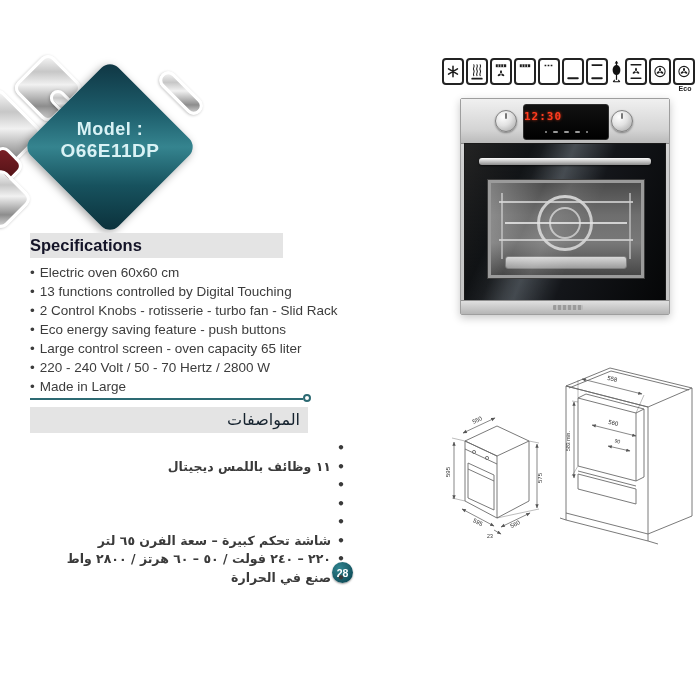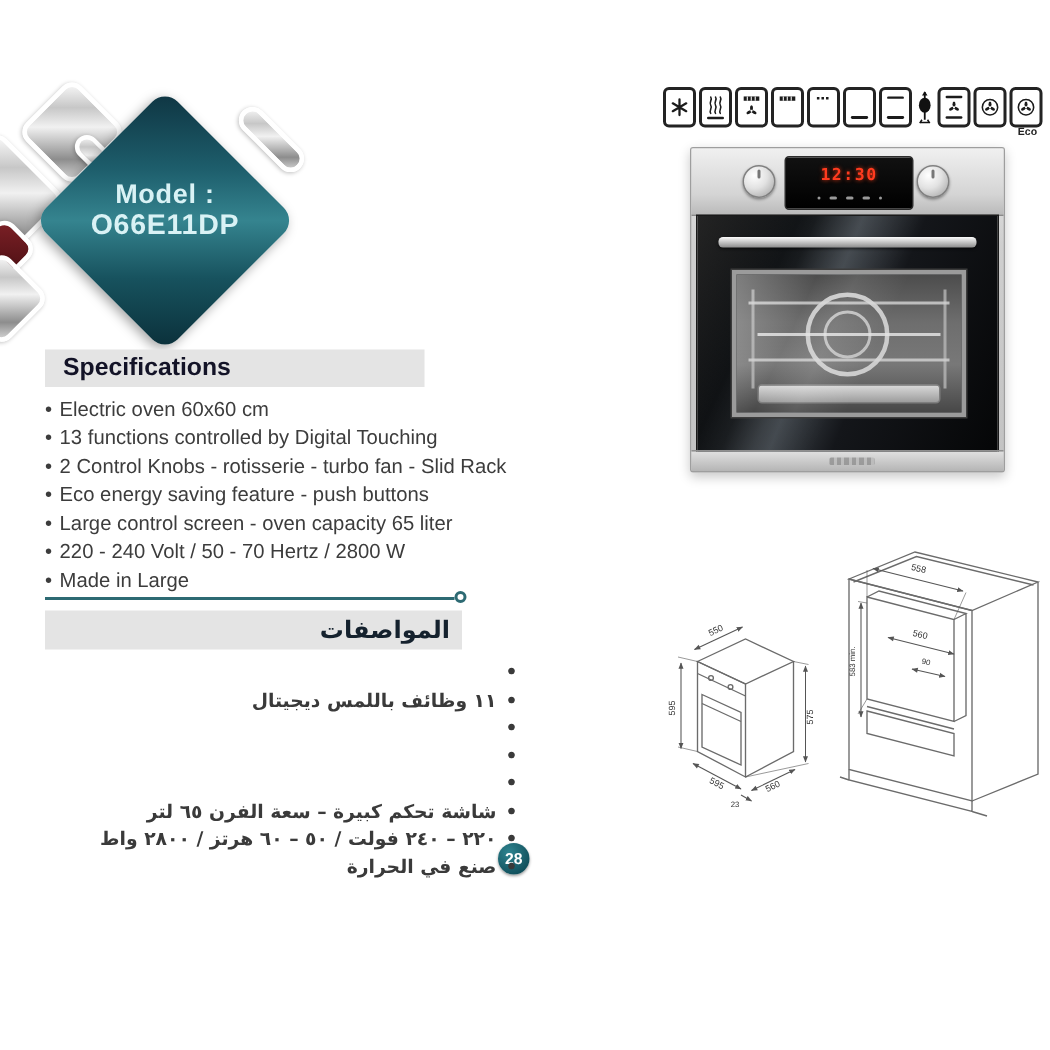--- a/index.html
+++ b/index.html
@@ -24,34 +24,34 @@
         background:linear-gradient(135deg,#0e3340 0%,#1d5d6b 30%,#35848f 50%,#17525e 72%,#0a2e38 100%);
         box-shadow:0 3px 8px rgba(0,0,0,.35);}
   .model-text{position:absolute;inset:0;transform:rotate(-45deg) translateY(-7px);
         display:flex;flex-direction:column;align-items:center;justify-content:center;
         color:#d9f2f5;font-weight:bold;}
   .model-label{font-size:18px;letter-spacing:.5px;}
   .model-number{font-size:19px;letter-spacing:.5px;}
 
   
   .spec-header{position:absolute;left:30px;top:233px;width:253px;height:25px;background:#e4e4e4;
-        color:#131327;font-size:16.5px;font-weight:bold;line-height:25px;padding-left:12px;
+        color:#131327;font-size:16.5px;font-weight:bold;line-height:25px;padding-left:0;
         box-sizing:border-box;z-index:4;}
   .spec-list{position:absolute;left:30px;top:263px;width:340px;font-size:13.5px;color:#3c3c3c;z-index:4;}
   .spec-list .row{line-height:19px;display:flex;gap:5px;}
   .bullet{flex:none;}
 
   
   .divider{position:absolute;left:30px;top:398px;width:273px;height:2px;background:#2d6a73;}
   .divider-dot{position:absolute;left:303px;top:394px;width:8px;height:8px;border:2px solid #2d6a73;
         border-radius:50%;background:#fff;box-sizing:border-box;}
 
   
   .ar-header{position:absolute;left:30px;top:407px;width:278px;height:26px;background:#e4e4e4;
-        direction:rtl;padding-right:8px;box-sizing:border-box;font-size:16px;font-weight:bold;
+        direction:rtl;padding-right:8px;box-sizing:border-box;font-size:16px;font-weight:normal;
         color:#15222e;line-height:26px;font-family:"DejaVu Sans",sans-serif;}
   .ar-list{position:absolute;left:30px;top:439px;width:315px;direction:rtl;z-index:4;}
   .ar-list .row{line-height:18.5px;display:flex;gap:6px;font-family:"DejaVu Sans",sans-serif;
         font-size:12.5px;font-weight:bold;color:#3a3a3a;}
 
   
   .page-badge{position:absolute;left:332px;top:562px;width:21px;height:21px;border-radius:50%;
         background:radial-gradient(circle at 35% 30%,#2f8490,#11505c 75%,#0a3d47);
         color:#fff;font-size:10.5px;font-weight:bold;display:flex;align-items:center;
         justify-content:center;box-shadow:0 1px 2px rgba(0,0,0,.4);}
@@ -73,21 +73,21 @@
   .oven-panel{position:absolute;top:0;left:0;right:0;height:44px;
         background:linear-gradient(180deg,#f0f0f0,#d4d4d4 70%,#bababa);border-bottom:1px solid #8a8a8a;}
   .knob{position:absolute;top:11px;width:22px;height:22px;border-radius:50%;
         background:radial-gradient(circle at 35% 30%,#ffffff,#e2e2e2 45%,#9f9f9f 100%);
         border:1px solid #808080;box-shadow:0 1px 2px rgba(0,0,0,.4);box-sizing:border-box;}
   .knob::after{content:"";position:absolute;left:50%;top:2px;width:2px;height:6px;margin-left:-1px;
         background:#777;border-radius:1px;}
   .knob.k1{left:34px;} .knob.k2{left:150px;}
   .oven-display{position:absolute;left:62px;top:5px;width:84px;height:34px;
         background:linear-gradient(180deg,#111,#000);border-radius:3px;border:1px solid #2c2c2c;}
-  .led{position:absolute;top:5px;width:100%;text-align:center;
+  .led{position:absolute;top:5px;width:100%;text-align:left;
         font-family:"DejaVu Sans Mono",monospace;font-size:11px;font-weight:bold;color:#ff3b1f;
         text-shadow:0 0 3px rgba(255,60,20,.8);letter-spacing:1px;}
   .touch-row{position:absolute;bottom:6px;left:0;width:100%;display:flex;justify-content:center;
         gap:6px;align-items:center;}
   .touch-row i{width:5px;height:2px;background:#9a9a9a;border-radius:1px;}
   .touch-row i.dot{width:2px;height:2px;border-radius:50%;}
   .oven-door{position:absolute;top:44px;left:3px;right:3px;height:158px;border:1px solid #1a1a1a;
         background:linear-gradient(112deg,#000 0%,#15181b 30%,#3d4349 42%,#14161a 58%,#050607 100%);}
   .door-glare{position:absolute;inset:0;
         background:linear-gradient(115deg,rgba(255,255,255,.14),transparent 25%,rgba(255,255,255,.05) 40%,transparent 55%);}

